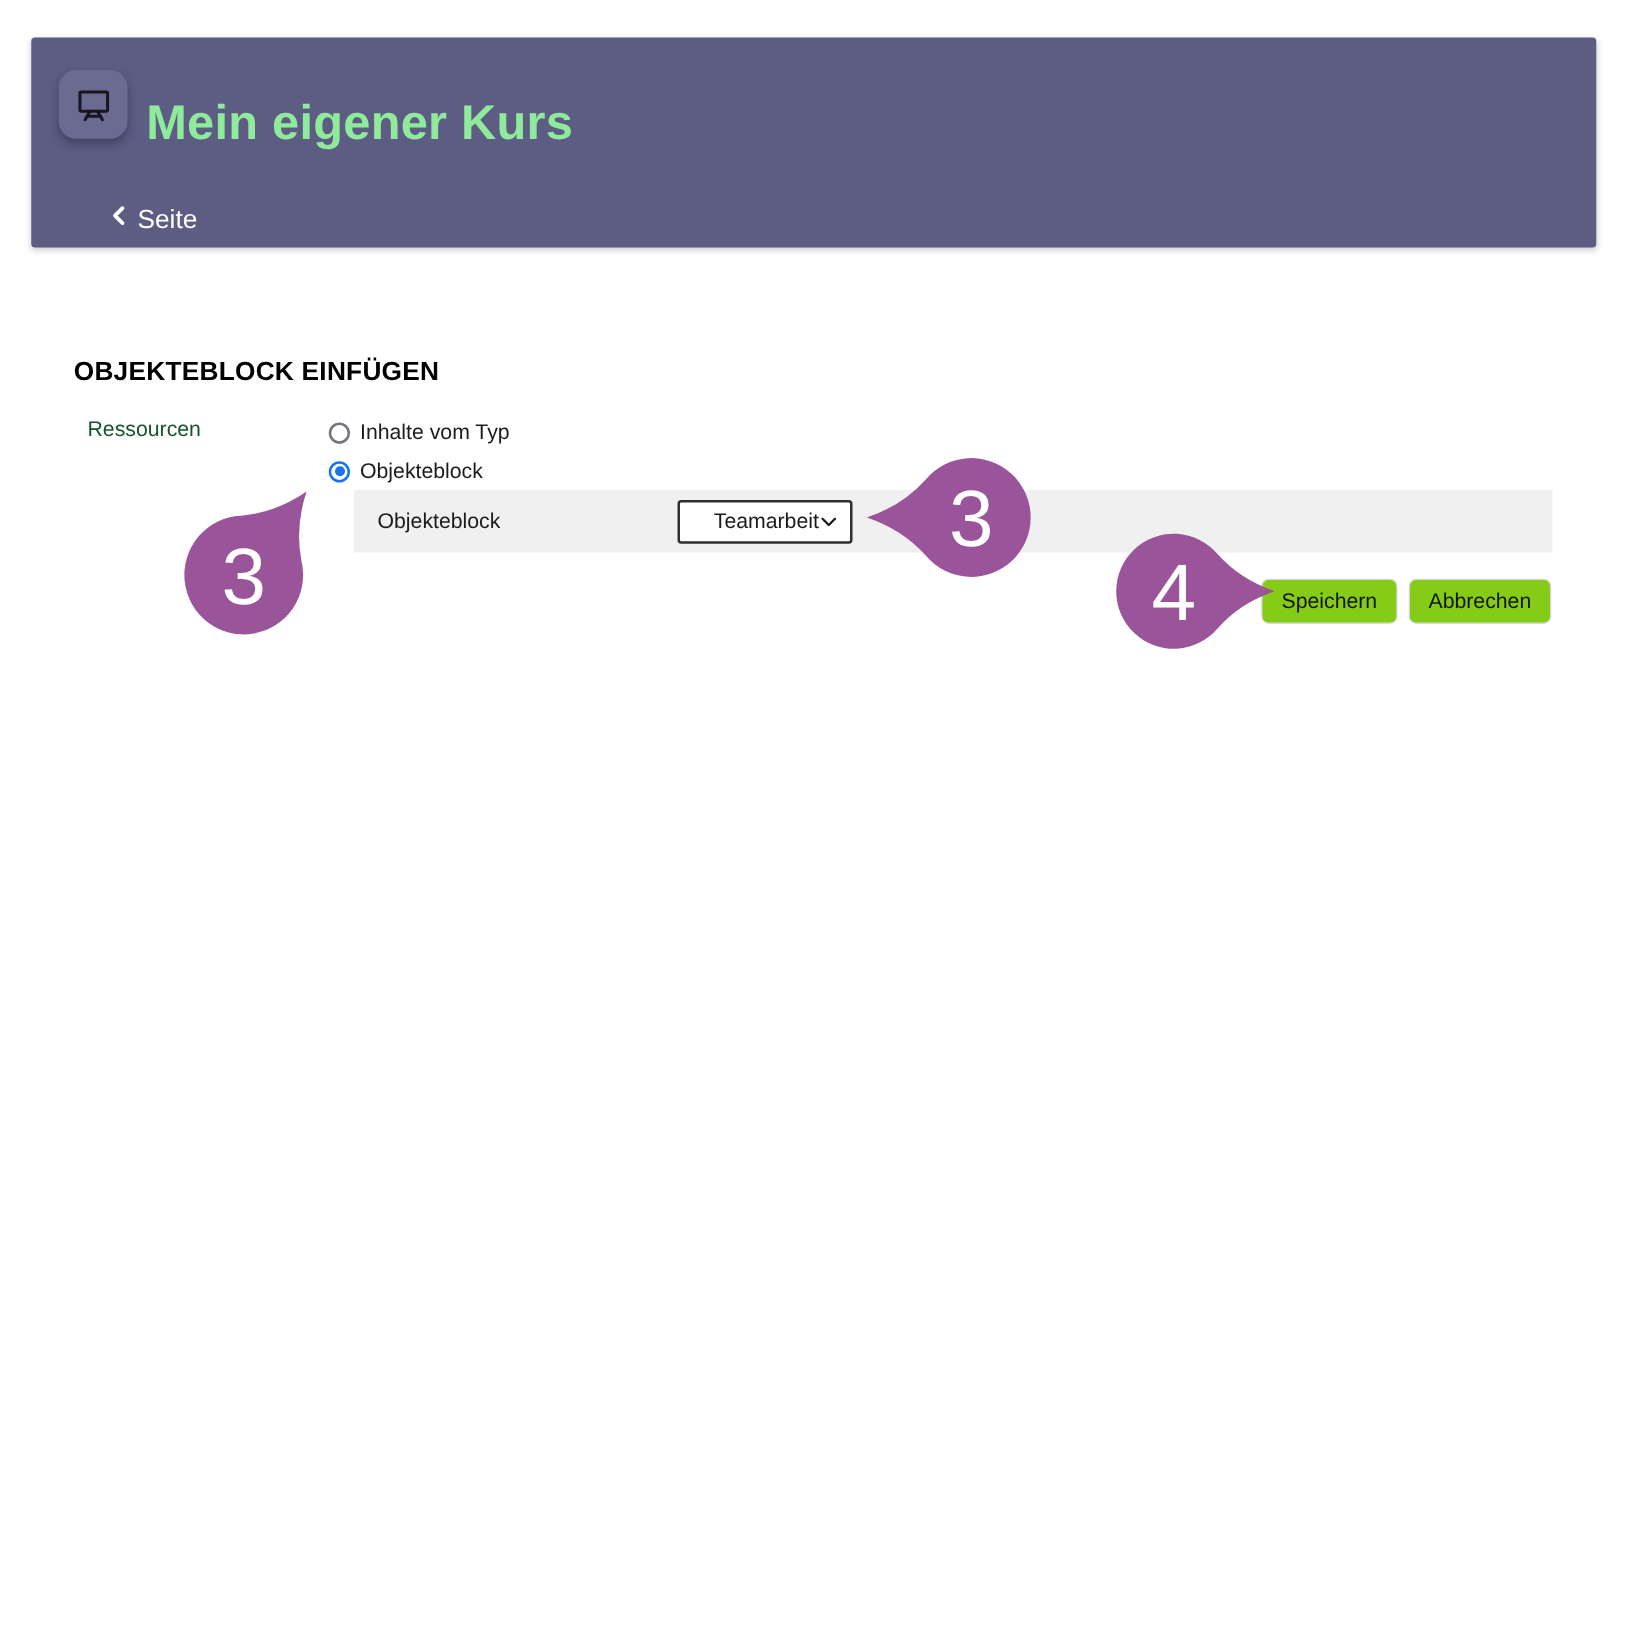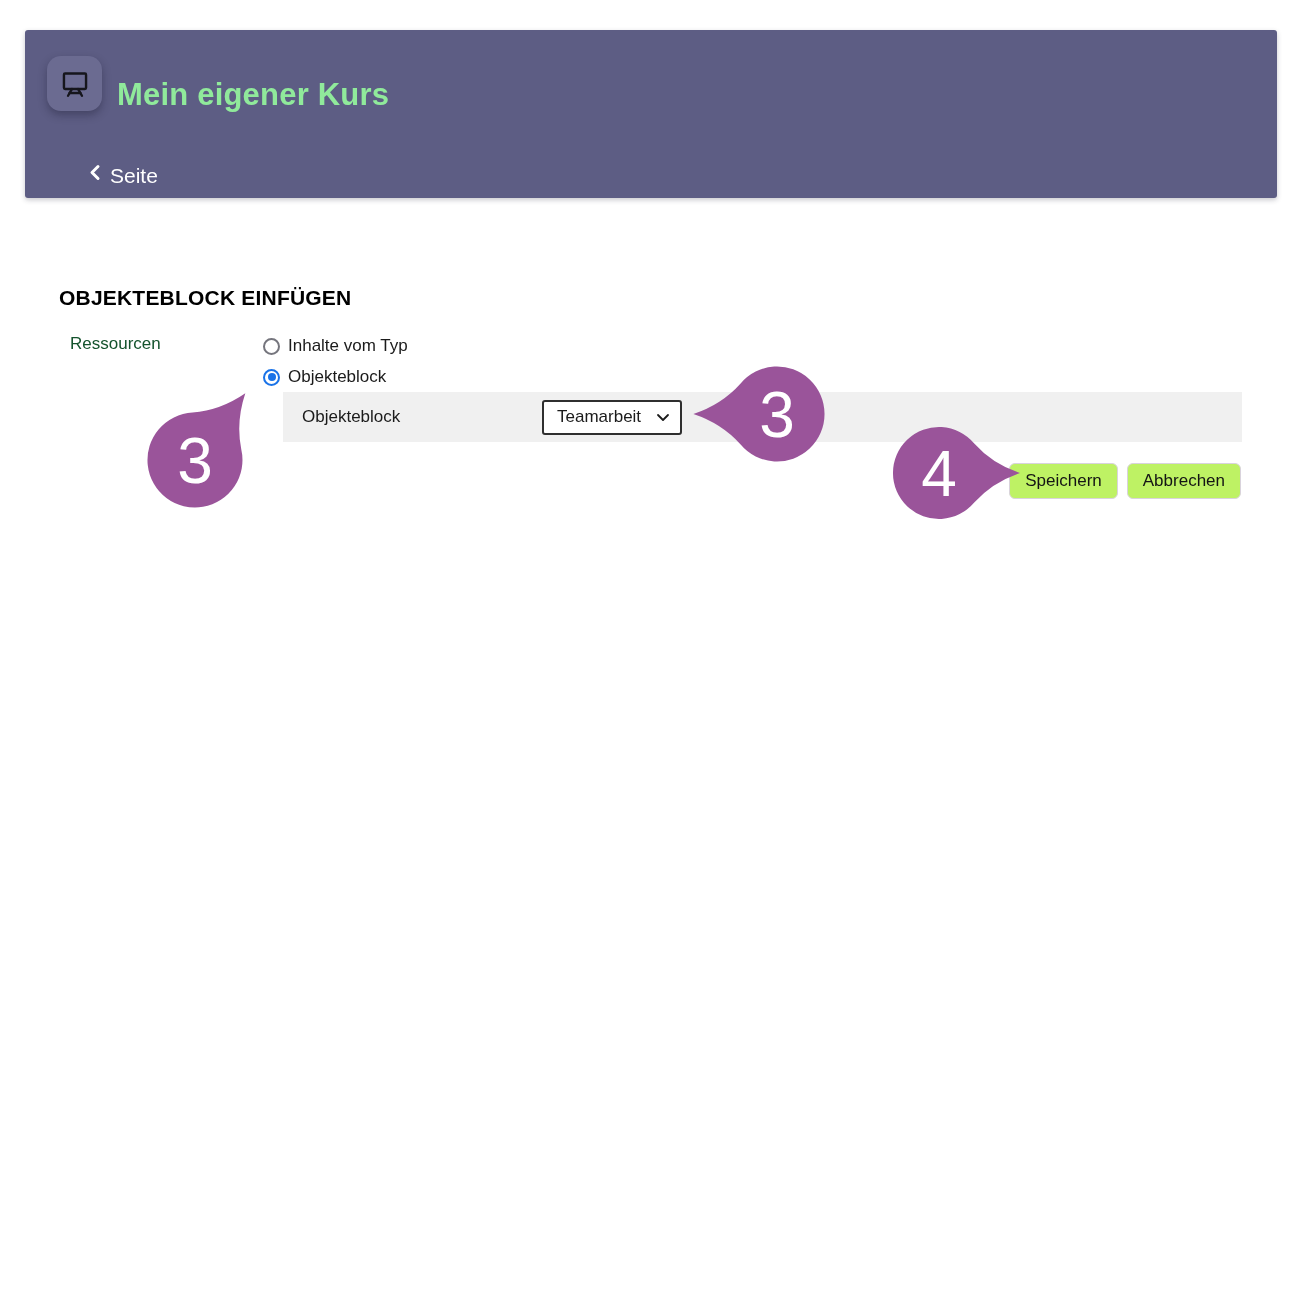--- a/index.html
+++ b/index.html
@@ -30,21 +30,21 @@
     left: 22px; top: 26px;
     width: 55px; height: 55px;
     background: #6b6b91;
     border-radius: 14px;
     box-shadow: 0 4px 8px rgba(20,20,40,0.35);
     display: flex; align-items: center; justify-content: center;
   }
   .course-title {
     position: absolute;
     left: 92px; top: 47px;
-    font-size: 31px;
+    font-size: 39px;
     font-weight: bold;
     color: #90ea9b;
     letter-spacing: 0.2px;
     white-space: nowrap;
   }
   .back-link {
     position: absolute;
     left: 64px; bottom: 10px;
     display: flex; align-items: flex-start; gap: 9px;
     color: #ffffff;
@@ -106,34 +106,34 @@
     width: 240px;
     font-size: 17px;
     color: #1b1b1b;
   }
   .select-box {
     width: 140px; height: 35px;
     background: #ffffff;
     border: 2px solid #2f2f2f;
     border-radius: 3px;
     display: flex; align-items: center; justify-content: space-between;
-    padding: 0 10px 0 13px;
+    padding: 0 10px 0 27px;
     font-size: 17px;
     cursor: pointer;
   }
 
   .button-row {
     position: absolute;
     top: 463px; right: 59px;
     display: flex; gap: 9px;
   }
   .btn {
     height: 36px;
     padding: 0 15px;
-    background: #bef264;
+    background: #84cc16;
     border: 1px solid #d9d3dc;
     border-radius: 6px;
     font-family: "Liberation Sans", "DejaVu Sans", sans-serif;
     font-size: 17px;
     color: #141414;
     cursor: pointer;
     display: flex; align-items: center;
   }
 
   

